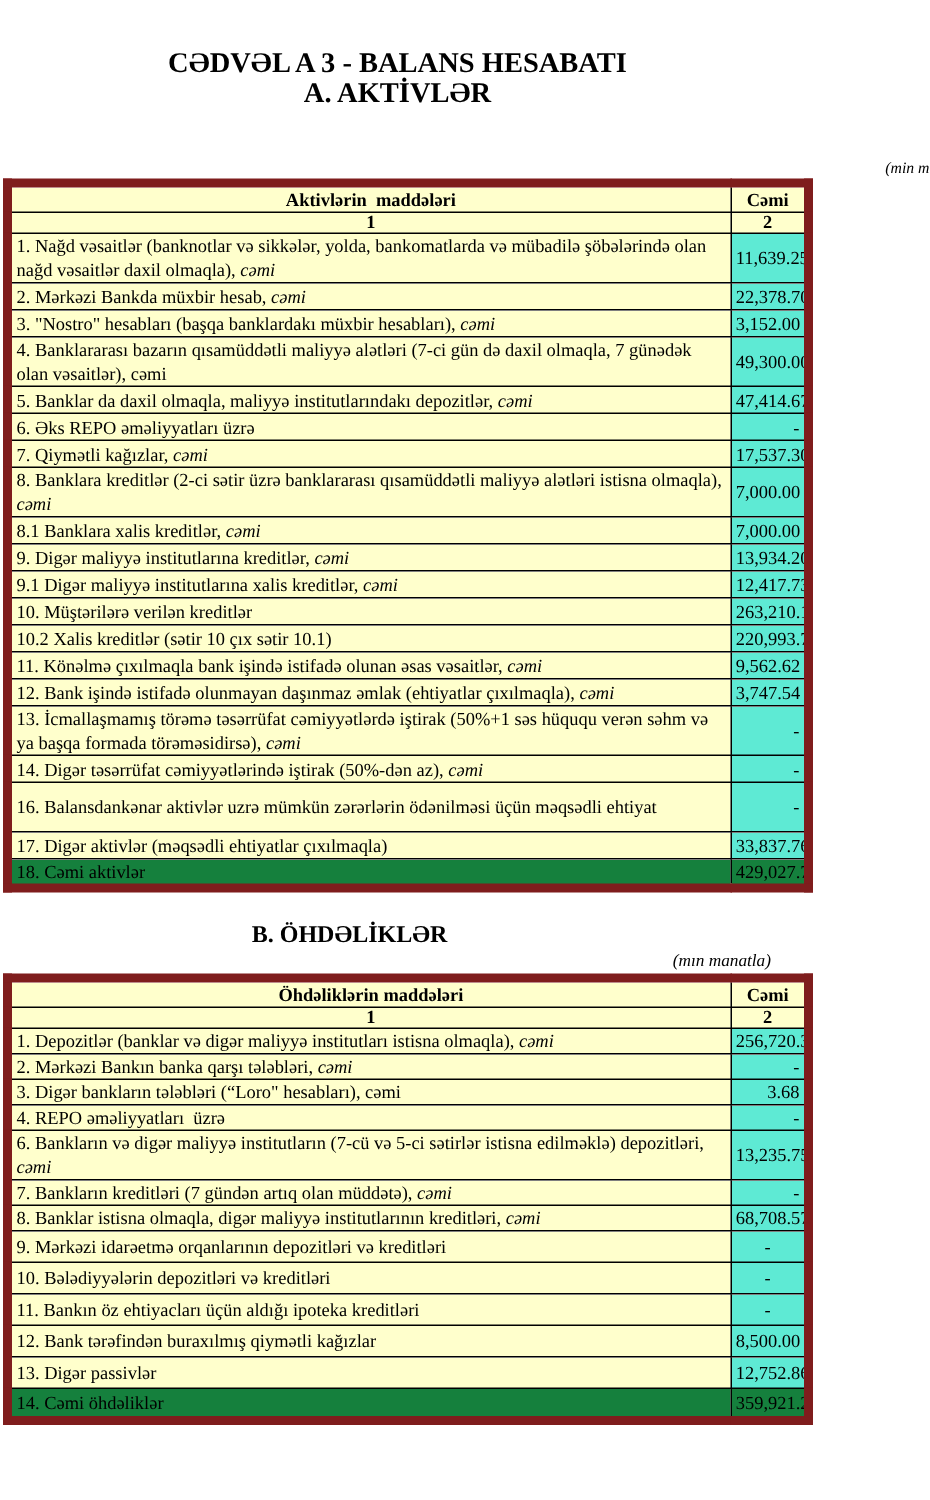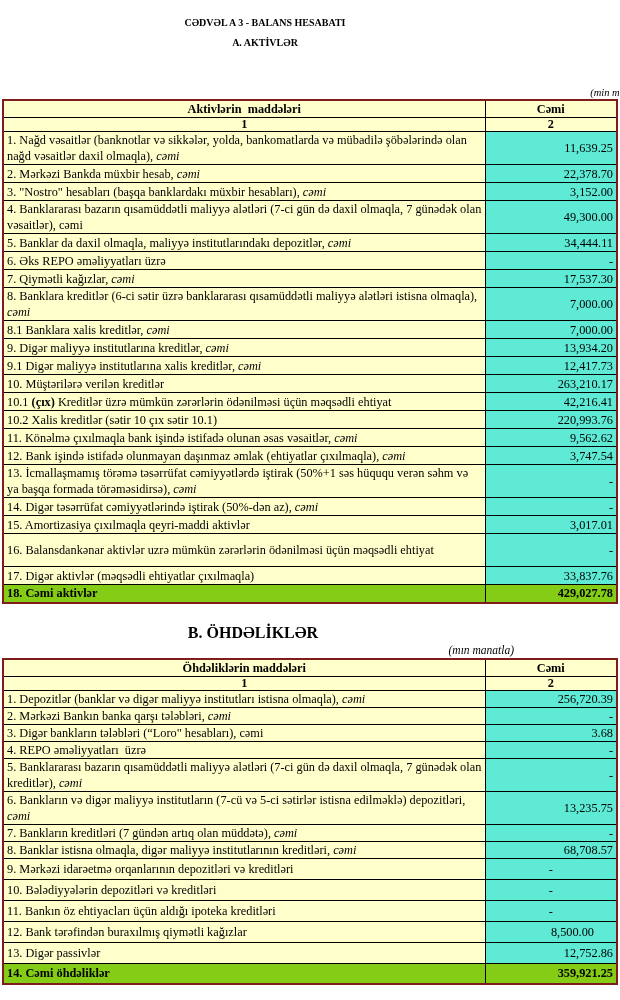--- a/index.html
+++ b/index.html
@@ -5,51 +5,51 @@
   html,body{margin:0;padding:0;}
   body{
     width:620px;height:1000px;background:#ffffff;color:#000;
     font-family:"Liberation Serif", serif;
     -webkit-font-smoothing:antialiased;
     overflow:hidden;
   }
   .page{padding-top:13px;}
   .title-a{
     width:530px;text-align:center;font-weight:bold;
-    font-size:10px;line-height:20px;
+    font-size:19px;line-height:20px;margin-top:20px;
   }
   .title-b{
     width:466px;text-align:center;font-weight:bold;
-    font-size:16px;line-height:20px;margin-top:19px;padding-left:20px;
+    font-size:16px;line-height:20px;margin-top:19px;
   }
   .caption{font-style:italic;text-align:right;margin-left:40px;}
   .caption-a{width:610px;font-size:10.5px;line-height:13px;margin-top:33px;}
   .caption-b{width:474px;font-size:11.5px;line-height:15px;}
   table.bal{
     border-collapse:collapse;table-layout:fixed;
-    width:616px;margin-left:2px;
-    border:2px solid #7f1d1d;
+    width:540px;margin-left:2px;
+    border:6px solid #7f1d1d;
   }
   table.bal td{
     border:1px solid #000;
     font-size:12.3px;line-height:16px;
     padding:0 3px;overflow:hidden;
     vertical-align:middle;
   }
   tr.hdr td{
     background:#FFFFCC;font-weight:bold;text-align:center;
   }
   tr.h1r{height:17px;}
   tr.h2r{height:14px;}
   tr.h2r td{line-height:13px;}
   .lbl{background:#FFFFCC;}
   .val{background:#5eead4;text-align:right;padding-right:2px;}
   .val.center{text-align:center;}
   .val.pad{padding-right:22px;margin-top:32px;}
-  tr.total td{background:#84cc16;font-weight:bold;}
+  tr.total td{background:#15803d;font-weight:normal;}
   table.bal-a tr.rs{height:18px;}
   table.bal-b tr.rs{height:17px;}
   table.bal tr.rd{height:33px;}
   table.bal tr.rt{height:21px;}
   table.bal tr.rs .lbl, table.bal tr.rt .lbl{white-space:nowrap;}
   .it{font-style:italic;}
   .bd{font-weight:bold;}
 </style>
 </head>
 <body>
@@ -88,77 +88,69 @@
         <tr class="rs">
           <td class="lbl"><span>3. "Nostro" hesabları (başqa banklardakı müxbir hesabları), </span><span class="it">cəmi</span></td>
           <td class="val">3,152.00</td>
         </tr>
         <tr class="rd">
           <td class="lbl"><span>4. Banklararası bazarın qısamüddətli maliyyə alətləri (7-ci gün də daxil olmaqla, 7 günədək olan vəsaitlər), cəmi</span></td>
           <td class="val">49,300.00</td>
         </tr>
         <tr class="rs">
           <td class="lbl"><span>5. Banklar da daxil olmaqla, maliyyə institutlarındakı depozitlər, </span><span class="it">cəmi</span></td>
-          <td class="val">34,444.11</td>
+          <td class="val">47,414.67</td>
         </tr>
         <tr class="rs">
           <td class="lbl"><span>6. Əks REPO əməliyyatları üzrə</span></td>
           <td class="val">-</td>
         </tr>
         <tr class="rs">
           <td class="lbl"><span>7. Qiymətli kağızlar, </span><span class="it">cəmi</span></td>
           <td class="val">17,537.30</td>
         </tr>
         <tr class="rd">
-          <td class="lbl"><span>8. Banklara kreditlər (6-ci sətir üzrə banklararası qısamüddətli maliyyə alətləri istisna olmaqla), </span><span class="it">cəmi</span></td>
+          <td class="lbl"><span>8. Banklara kreditlər (2-ci sətir üzrə banklararası qısamüddətli maliyyə alətləri istisna olmaqla), </span><span class="it">cəmi</span></td>
           <td class="val">7,000.00</td>
         </tr>
         <tr class="rs">
           <td class="lbl"><span>8.1 Banklara xalis kreditlər, </span><span class="it">cəmi</span></td>
           <td class="val">7,000.00</td>
         </tr>
         <tr class="rs">
           <td class="lbl"><span>9. Digər maliyyə institutlarına kreditlər, </span><span class="it">cəmi</span></td>
           <td class="val">13,934.20</td>
         </tr>
         <tr class="rs">
           <td class="lbl"><span>9.1 Digər maliyyə institutlarına xalis kreditlər, </span><span class="it">cəmi</span></td>
           <td class="val">12,417.73</td>
         </tr>
         <tr class="rs">
           <td class="lbl"><span>10. Müştərilərə verilən kreditlər</span></td>
           <td class="val">263,210.17</td>
         </tr>
         <tr class="rs">
-          <td class="lbl"><span>10.1 </span><span class="bd">(çıx)</span><span> Kreditlər üzrə mümkün zərərlərin ödənilməsi üçün məqsədli ehtiyat</span></td>
-          <td class="val">42,216.41</td>
-        </tr>
-        <tr class="rs">
           <td class="lbl"><span>10.2 Xalis kreditlər (sətir 10 çıx sətir 10.1)</span></td>
           <td class="val">220,993.76</td>
         </tr>
         <tr class="rs">
           <td class="lbl"><span>11. Könəlmə çıxılmaqla bank işində istifadə olunan əsas vəsaitlər, </span><span class="it">cəmi</span></td>
           <td class="val">9,562.62</td>
         </tr>
         <tr class="rs">
           <td class="lbl"><span>12. Bank işində istifadə olunmayan daşınmaz əmlak (ehtiyatlar çıxılmaqla), </span><span class="it">cəmi</span></td>
           <td class="val">3,747.54</td>
         </tr>
         <tr class="rd">
           <td class="lbl"><span>13. İcmallaşmamış törəmə təsərrüfat cəmiyyətlərdə iştirak (50%+1 səs hüququ verən səhm və ya başqa formada törəməsidirsə), </span><span class="it">cəmi</span></td>
           <td class="val">-</td>
         </tr>
         <tr class="rs">
           <td class="lbl"><span>14. Digər təsərrüfat cəmiyyətlərində iştirak (50%-dən az), </span><span class="it">cəmi</span></td>
           <td class="val">-</td>
-        </tr>
-        <tr class="rs">
-          <td class="lbl"><span>15. Amortizasiya çıxılmaqla qeyri-maddi aktivlər</span></td>
-          <td class="val">3,017.01</td>
         </tr>
         <tr class="rd">
           <td class="lbl"><span>16. Balansdankənar aktivlər uzrə mümkün zərərlərin ödənilməsi üçün məqsədli ehtiyat</span></td>
           <td class="val">-</td>
         </tr>
         <tr class="rs">
           <td class="lbl"><span>17. Digər aktivlər (məqsədli ehtiyatlar çıxılmaqla)</span></td>
           <td class="val">33,837.76</td>
         </tr>
         <tr class="rs total">
@@ -196,24 +188,20 @@
         </tr>
         <tr class="rs">
           <td class="lbl"><span>3. Digər bankların tələbləri (“Loro" hesabları), cəmi</span></td>
           <td class="val">3.68</td>
         </tr>
         <tr class="rs">
           <td class="lbl"><span>4. REPO əməliyyatları&nbsp; üzrə</span></td>
           <td class="val">-</td>
         </tr>
         <tr class="rd">
-          <td class="lbl"><span>5. Banklararası bazarın qısamüddətli maliyyə alətləri (7-ci gün də daxil olmaqla, 7 günədək olan kreditlər), </span><span class="it">cəmi</span></td>
-          <td class="val">-</td>
-        </tr>
-        <tr class="rd">
           <td class="lbl"><span>6. Bankların və digər maliyyə institutların (7-cü və 5-ci sətirlər istisna edilməklə) depozitləri, </span><span class="it">cəmi</span></td>
           <td class="val">13,235.75</td>
         </tr>
         <tr class="rs">
           <td class="lbl"><span>7. Bankların kreditləri (7 gündən artıq olan müddətə), </span><span class="it">cəmi</span></td>
           <td class="val">-</td>
         </tr>
         <tr class="rs">
           <td class="lbl"><span>8. Banklar istisna olmaqla, digər maliyyə institutlarının kreditləri, </span><span class="it">cəmi</span></td>
           <td class="val">68,708.57</td>

